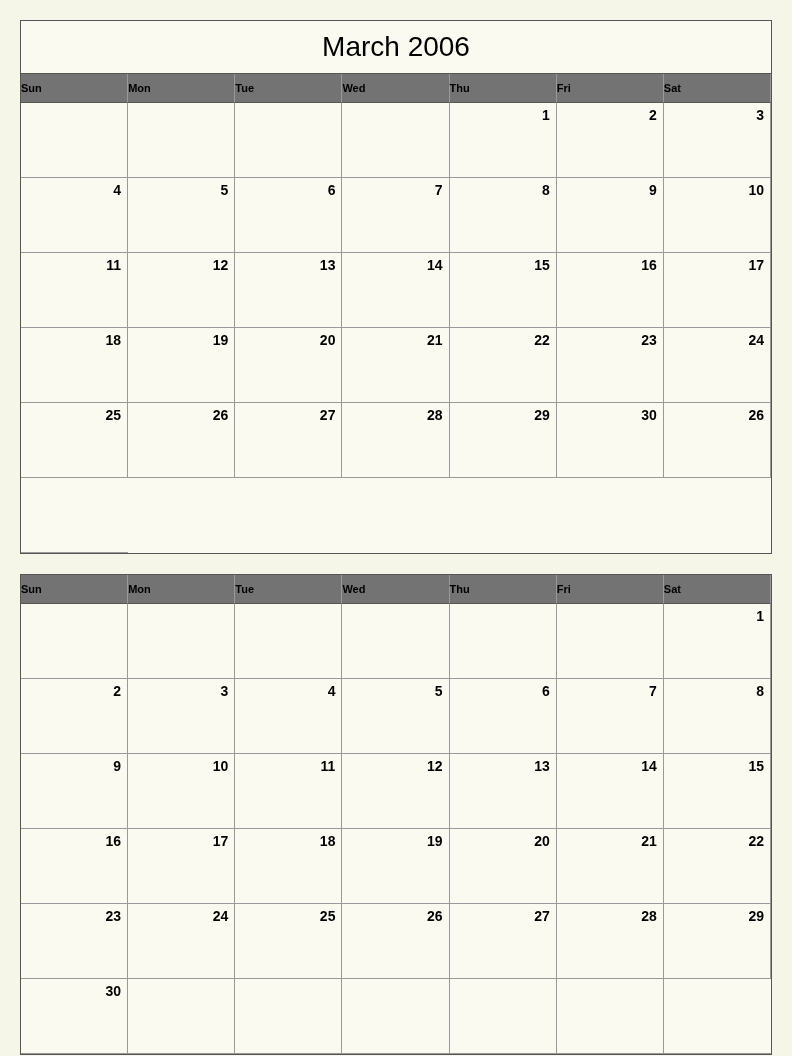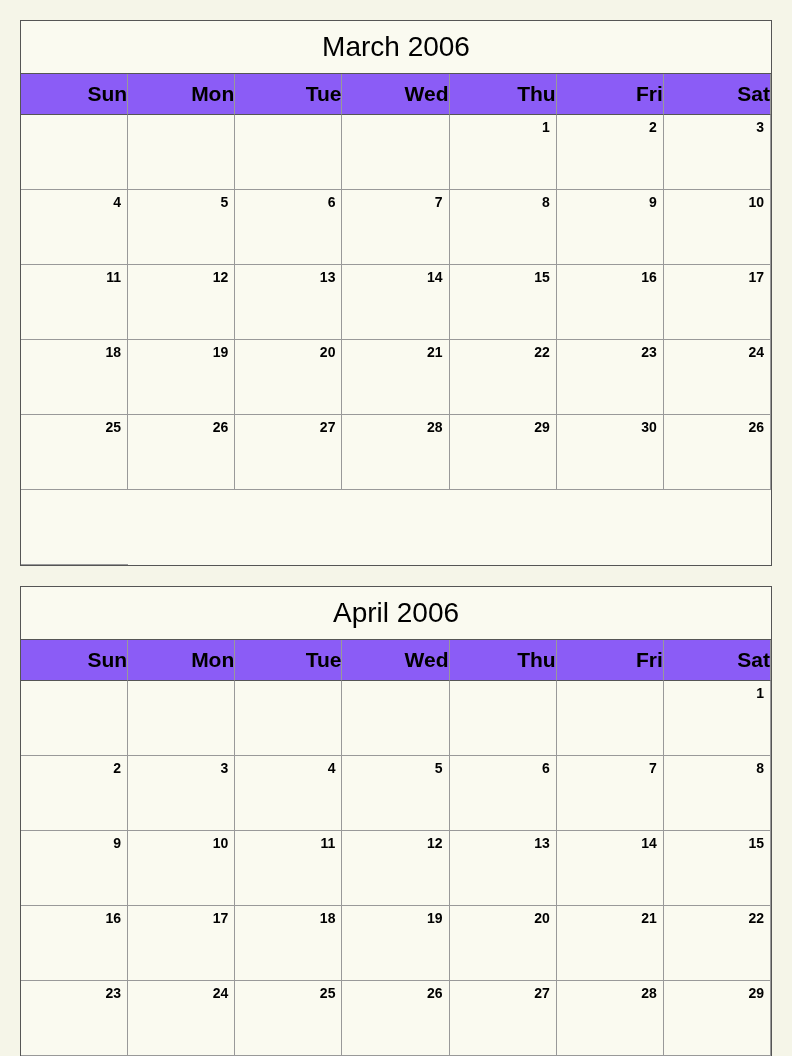--- a/index.html
+++ b/index.html
@@ -25,27 +25,27 @@
       font-weight: normal;
       padding: 10px 0;
       border-bottom: 1.5px solid #555;
       font-family: Liberation Sans, sans-serif;
     }
     .calendar-grid {
       display: grid;
       grid-template-columns: repeat(7, 1fr);
     }
     .day-header {
-      text-align: right;
+      text-align: left;
       font-weight: bold;
-      font-size: 21px;
+      font-size: 11px;
       padding: 8px 0;
       border-bottom: 1.5px solid #555;
       border-right: 1px solid #999;
-      background: #8b5cf6;
+      background: #737373;
     }
     .day-header:last-child {
       border-right: none;
     }
     .day-cell {
       border-right: 1px solid #999;
       border-bottom: 1px solid #999;
       min-height: 75px;
       padding: 4px 6px;
       font-size: 14px;
@@ -107,21 +107,20 @@
         <div class="day-cell row-last">26</div>
         <div class="day-cell row-last">27</div>
         <div class="day-cell row-last">28</div>
         <div class="day-cell row-last">29</div>
         <div class="day-cell row-last">30</div>
         <div class="day-cell row-last">26</div>
         <div class="day-cell empty row-last"></div>
       </div>
     </div>
     <div class="calendar">
-      <div class="calendar-title">April 2006</div>
       <div class="calendar-grid">
         <div class="day-header">Sun</div>
         <div class="day-header">Mon</div>
         <div class="day-header">Tue</div>
         <div class="day-header">Wed</div>
         <div class="day-header">Thu</div>
         <div class="day-header">Fri</div>
         <div class="day-header">Sat</div>
         <div class="day-cell empty"></div>
         <div class="day-cell empty"></div>

